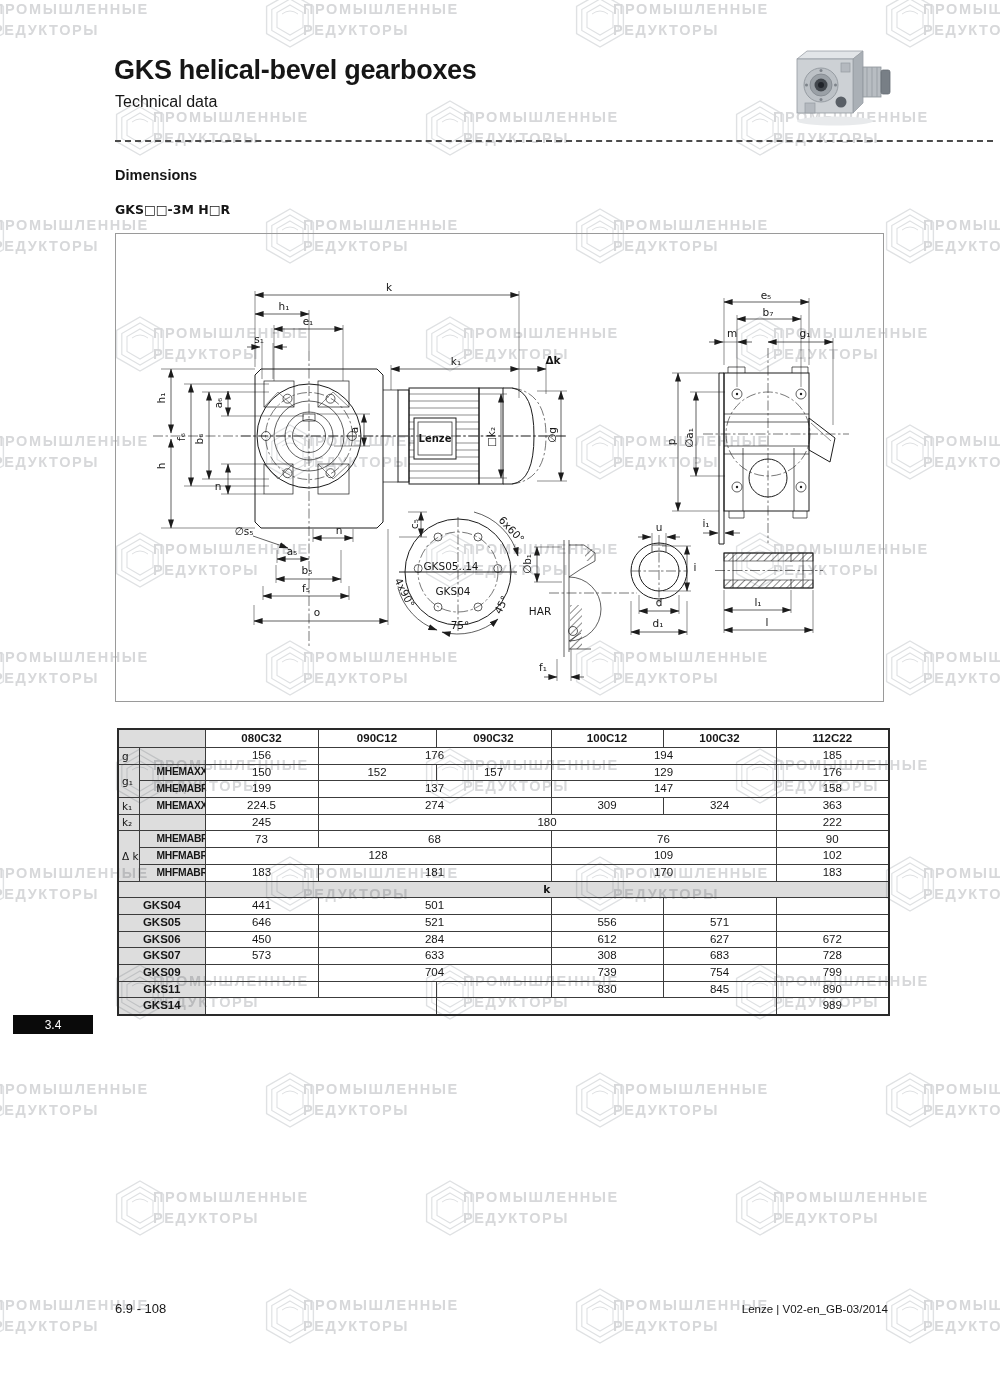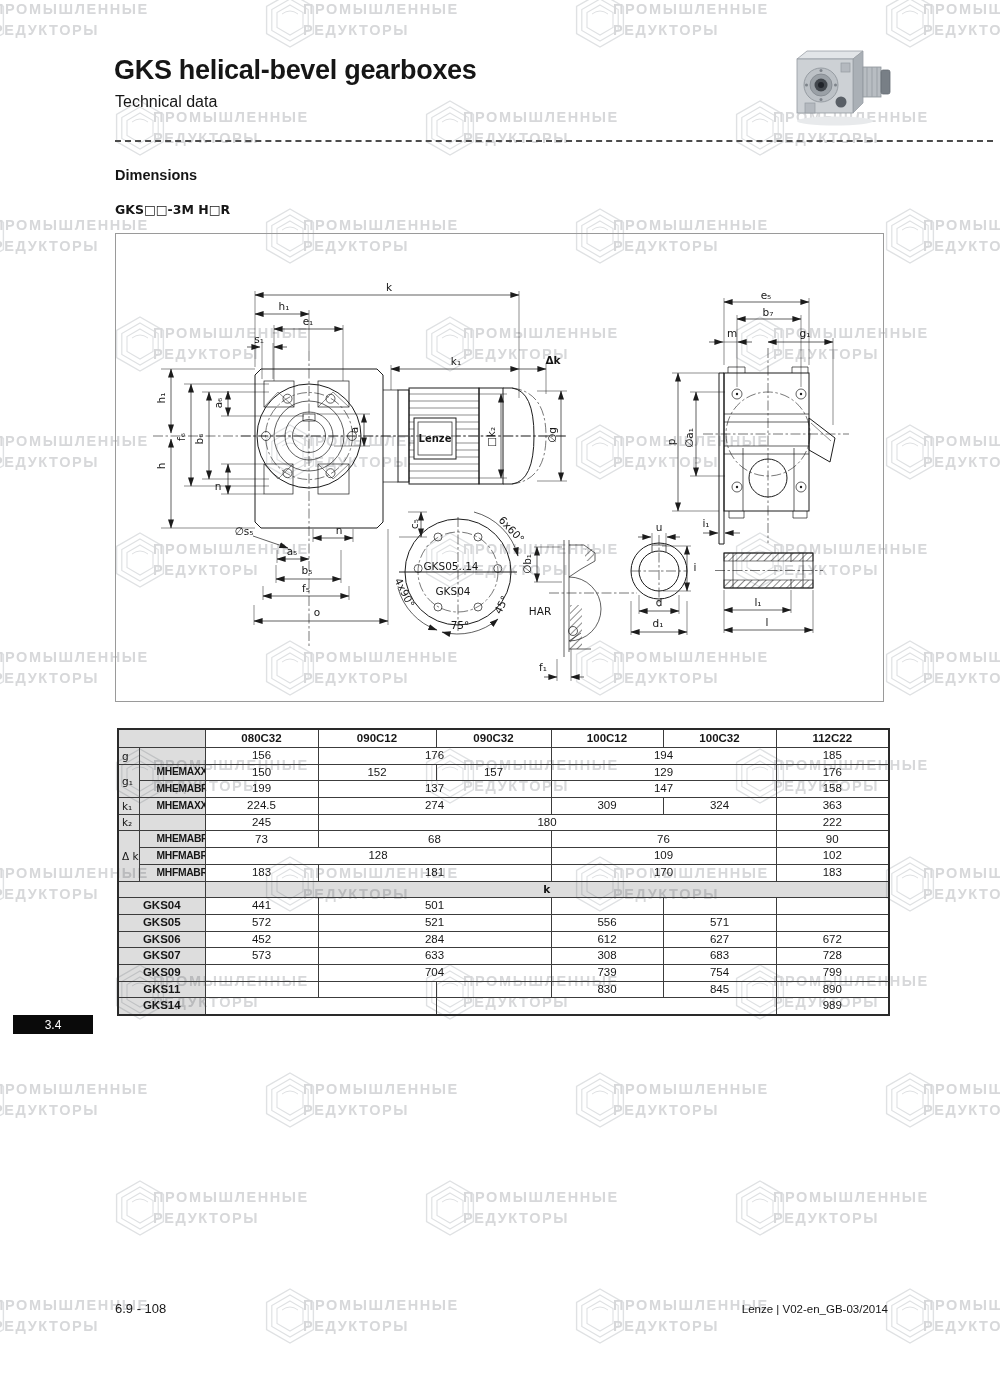--- a/index.html
+++ b/index.html
@@ -975,29 +975,29 @@
           <tr>
             <td class="gname" colspan="2">GKS04</td>
             <td class="val">441</td>
             <td class="val" colspan="2">501</td>
             <td class="val"></td>
             <td class="val"></td>
             <td class="val"></td>
           </tr>
           <tr>
             <td class="gname" colspan="2">GKS05</td>
-            <td class="val">572</td>
+            <td class="val">646</td>
             <td class="val" colspan="2">521</td>
             <td class="val">556</td>
             <td class="val">571</td>
             <td class="val"></td>
           </tr>
           <tr>
             <td class="gname" colspan="2">GKS06</td>
-            <td class="val">452</td>
+            <td class="val">450</td>
             <td class="val" colspan="2">284</td>
             <td class="val">612</td>
             <td class="val">627</td>
             <td class="val">672</td>
           </tr>
           <tr>
             <td class="gname" colspan="2">GKS07</td>
             <td class="val">573</td>
             <td class="val" colspan="2">633</td>
             <td class="val">308</td>

